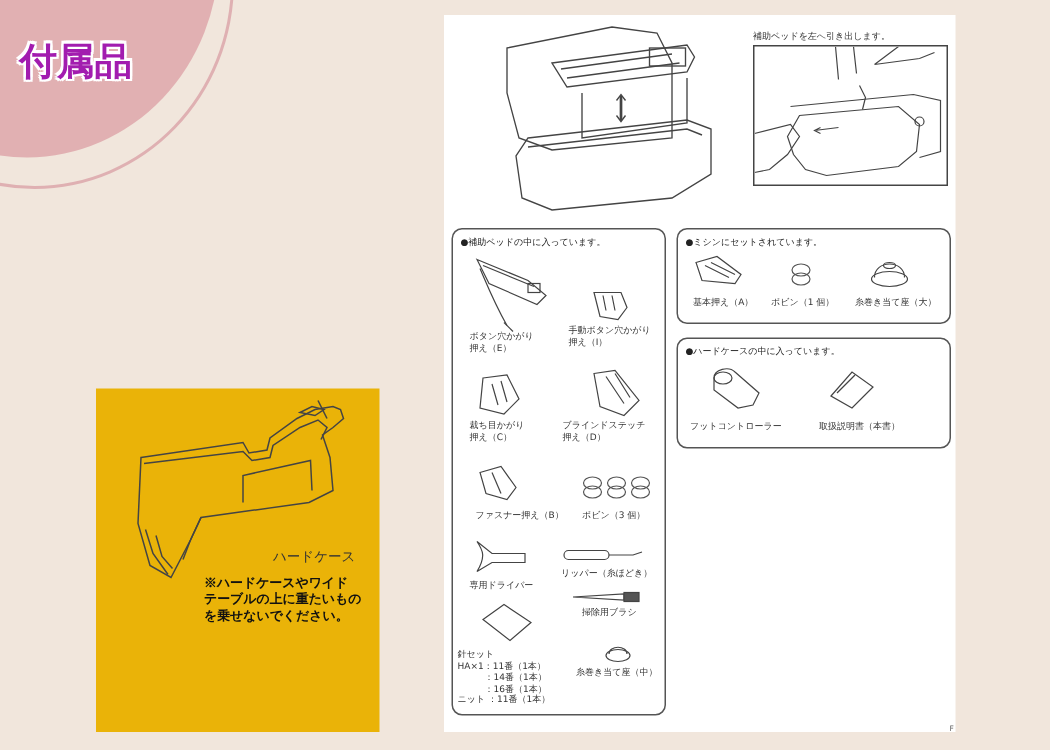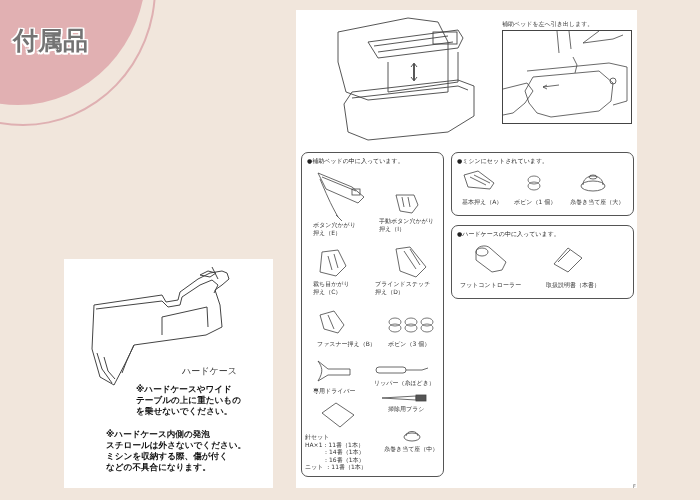--- a/index.html
+++ b/index.html
@@ -12,30 +12,31 @@
   .deco-ring {
     position:absolute; left:-110px; top:-150px; width:262px; height:272px;
     border-radius:50%; border:2px solid #dfb0b2;
   }
   .deco-circle {
     position:absolute; left:-110px; top:-165px; width:256px; height:270px;
     border-radius:50%; background:#e1b0b2;
   }
   .page-title {
     position:absolute; left:13px; top:24px;
-    font-size:25px; font-weight:bold; color:#737373;
+    font-size:25px; font-weight:bold; color:#a21caf;
     letter-spacing:0px;
     text-shadow:
       -1.5px -1.5px 0 #fff, 1.5px -1.5px 0 #fff,
       -1.5px 1.5px 0 #fff, 1.5px 1.5px 0 #fff,
       0 1.5px 0 #fff, 0 -1.5px 0 #fff, 1.5px 0 0 #fff, -1.5px 0 0 #fff;
   }
   .left-card {
-    position:absolute; left:64px; top:259px; width:209px; height:229px;
-    background:#ffffff;
+    position:absolute; left:64px; top:259px; width:189px; height:229px;
+    background:#eab308;
+    font-family:Liberation Mono, monospace;
   }
   .case-illus { position:absolute; left:18px; top:6px; }
   .case-label {
     position:absolute; left:118px; top:106px; font-size:9px; color:#333;
   }
   .note1 {
     position:absolute; left:72px; top:125px; font-size:8.6px; font-weight:bold; line-height:11px; color:#111;
     white-space:pre;
   }
   .note2 {
@@ -80,24 +81,20 @@
       <path d="M15 88 L20 104 L30 118"></path>
       <path d="M22 92 L26 106 L33 114"></path>
       <path d="M118 10 L126 6 L134 8 L128 12 Z"></path>
       <line x1="130" y1="2" x2="136" y2="14"></line>
     </svg>
   </div>
   <div class="case-label">ハードケース</div>
   <div class="note1">※ハードケースやワイド
 テーブルの上に重たいもの
 を乗せないでください。</div>
-  <div class="note2">※ハードケース内側の発泡
-スチロールは外さないでください。
-ミシンを収納する際、傷が付く
-などの不具合になります。</div>
 </div>
 
 <div class="right-page">
   <div class="top-illus1">
     <svg width="180" height="130" viewBox="0 0 180 130" fill="none" stroke="#444" stroke-width="0.9">
       <path d="M30 20 L100 6 L130 10 L140 30 L140 80 L60 88 L38 80 L30 50 Z"></path>
       <path d="M60 30 L150 18 L155 26 L150 36 L70 46 Z"></path>
       <path d="M66 34 L140 24 M70 40 L145 30"></path>
       <rect x="125" y="20" width="24" height="12"></rect>
       <path d="M44 80 L150 68 L166 74 L166 104 L140 120 L60 128 L40 120 L36 92 Z"></path>

